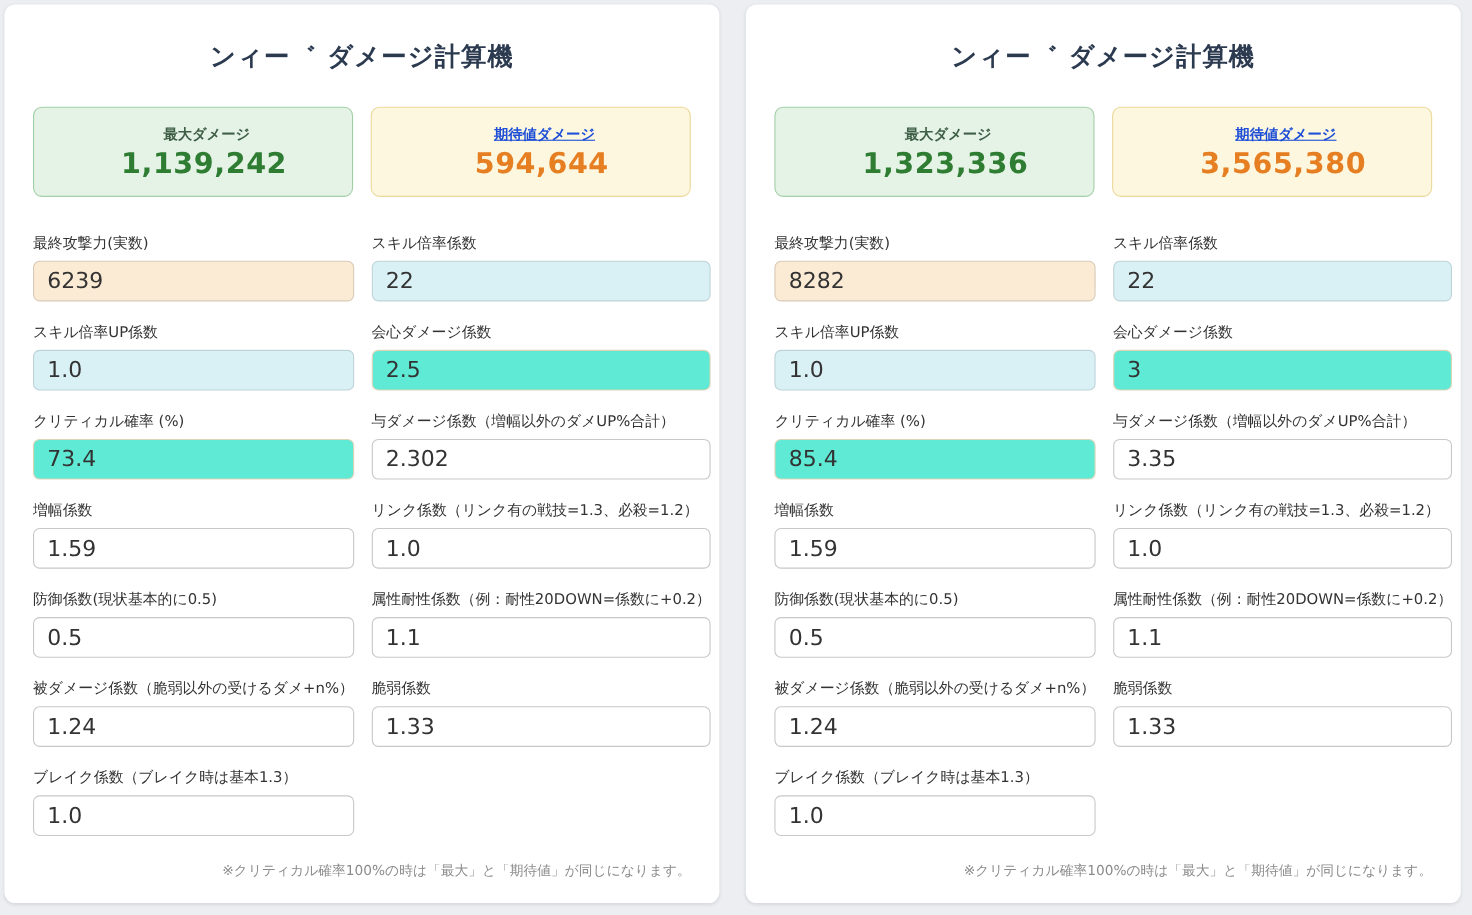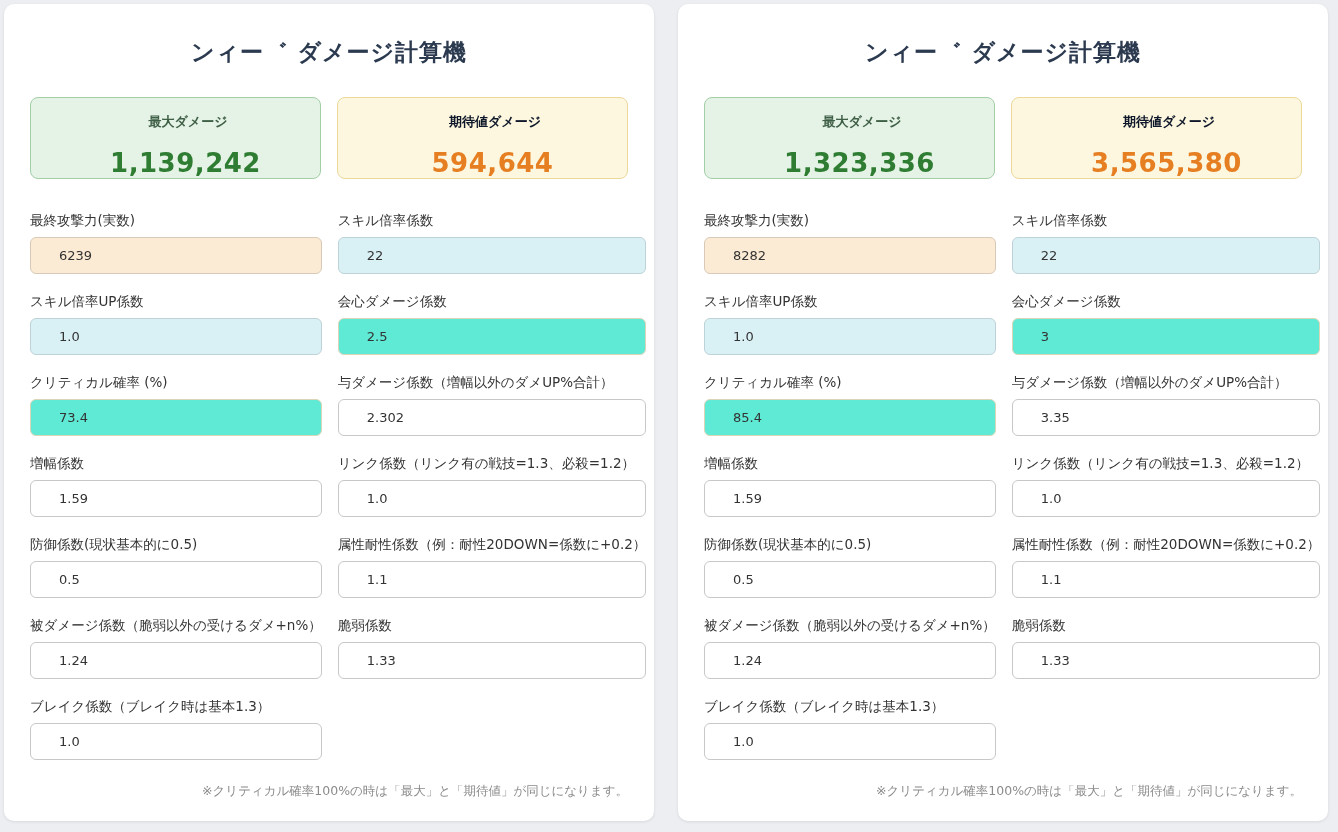--- a/index.html
+++ b/index.html
@@ -45,23 +45,23 @@
   .result-box {
     height: 82px;
     border-radius: 8px;
     text-align: center;
     padding-top: 15px;
   }
   .result-box.green  { background: #e5f2e6; border: 1px solid #a3cfa7; }
   .result-box.yellow { background: #fcf7de; border: 1px solid #ecd89a; }
   .result-label { font-size: 13px; font-weight: 600; margin-left: 25px; }
   .result-box.green  .result-label { color: #3e5f46; }
-  .result-box.yellow .result-label { color: #0f172a; }
+  .result-box.yellow .result-label { color: #1d4ed8; text-decoration: underline; }
   .result-value {
-    margin-top: 17px;
+    margin-top: 3px;
     font-size: 26px;
     font-weight: bold;
     letter-spacing: 0.5px;
     padding-left: 20px;
   }
   .result-value.green-text  { color: #2e7d32; }
   .result-value.orange-text { color: #e67e22; }
   .fields {
     margin-top: 33px;
     display: grid;
@@ -75,22 +75,22 @@
     font-weight: 400;
     color: #333333;
     margin-bottom: 7px;
     white-space: nowrap;
   }
   .field-input {
     width: 100%;
     height: 37px;
     border: 1px solid #c8c8c8;
     border-radius: 6px;
-    padding: 0 28px;
-    font-size: 13px;
+    padding: 0 12px;
+    font-size: 20px;
     color: #333333;
     font-family: "DejaVu Sans", "Liberation Sans", sans-serif;
     outline: none;
     background: #ffffff;
   }
   .field-input.bg-peach  { background: #fcebd4; border-color: #d8cab6; }
   .field-input.bg-blue   { background: #d9f0f5; border-color: #bed3d8; }
   .field-input.bg-yellow { background: #5eead4; border-color: #dcd4b7; }
   .note {
     margin: 4px 0 0 0;

